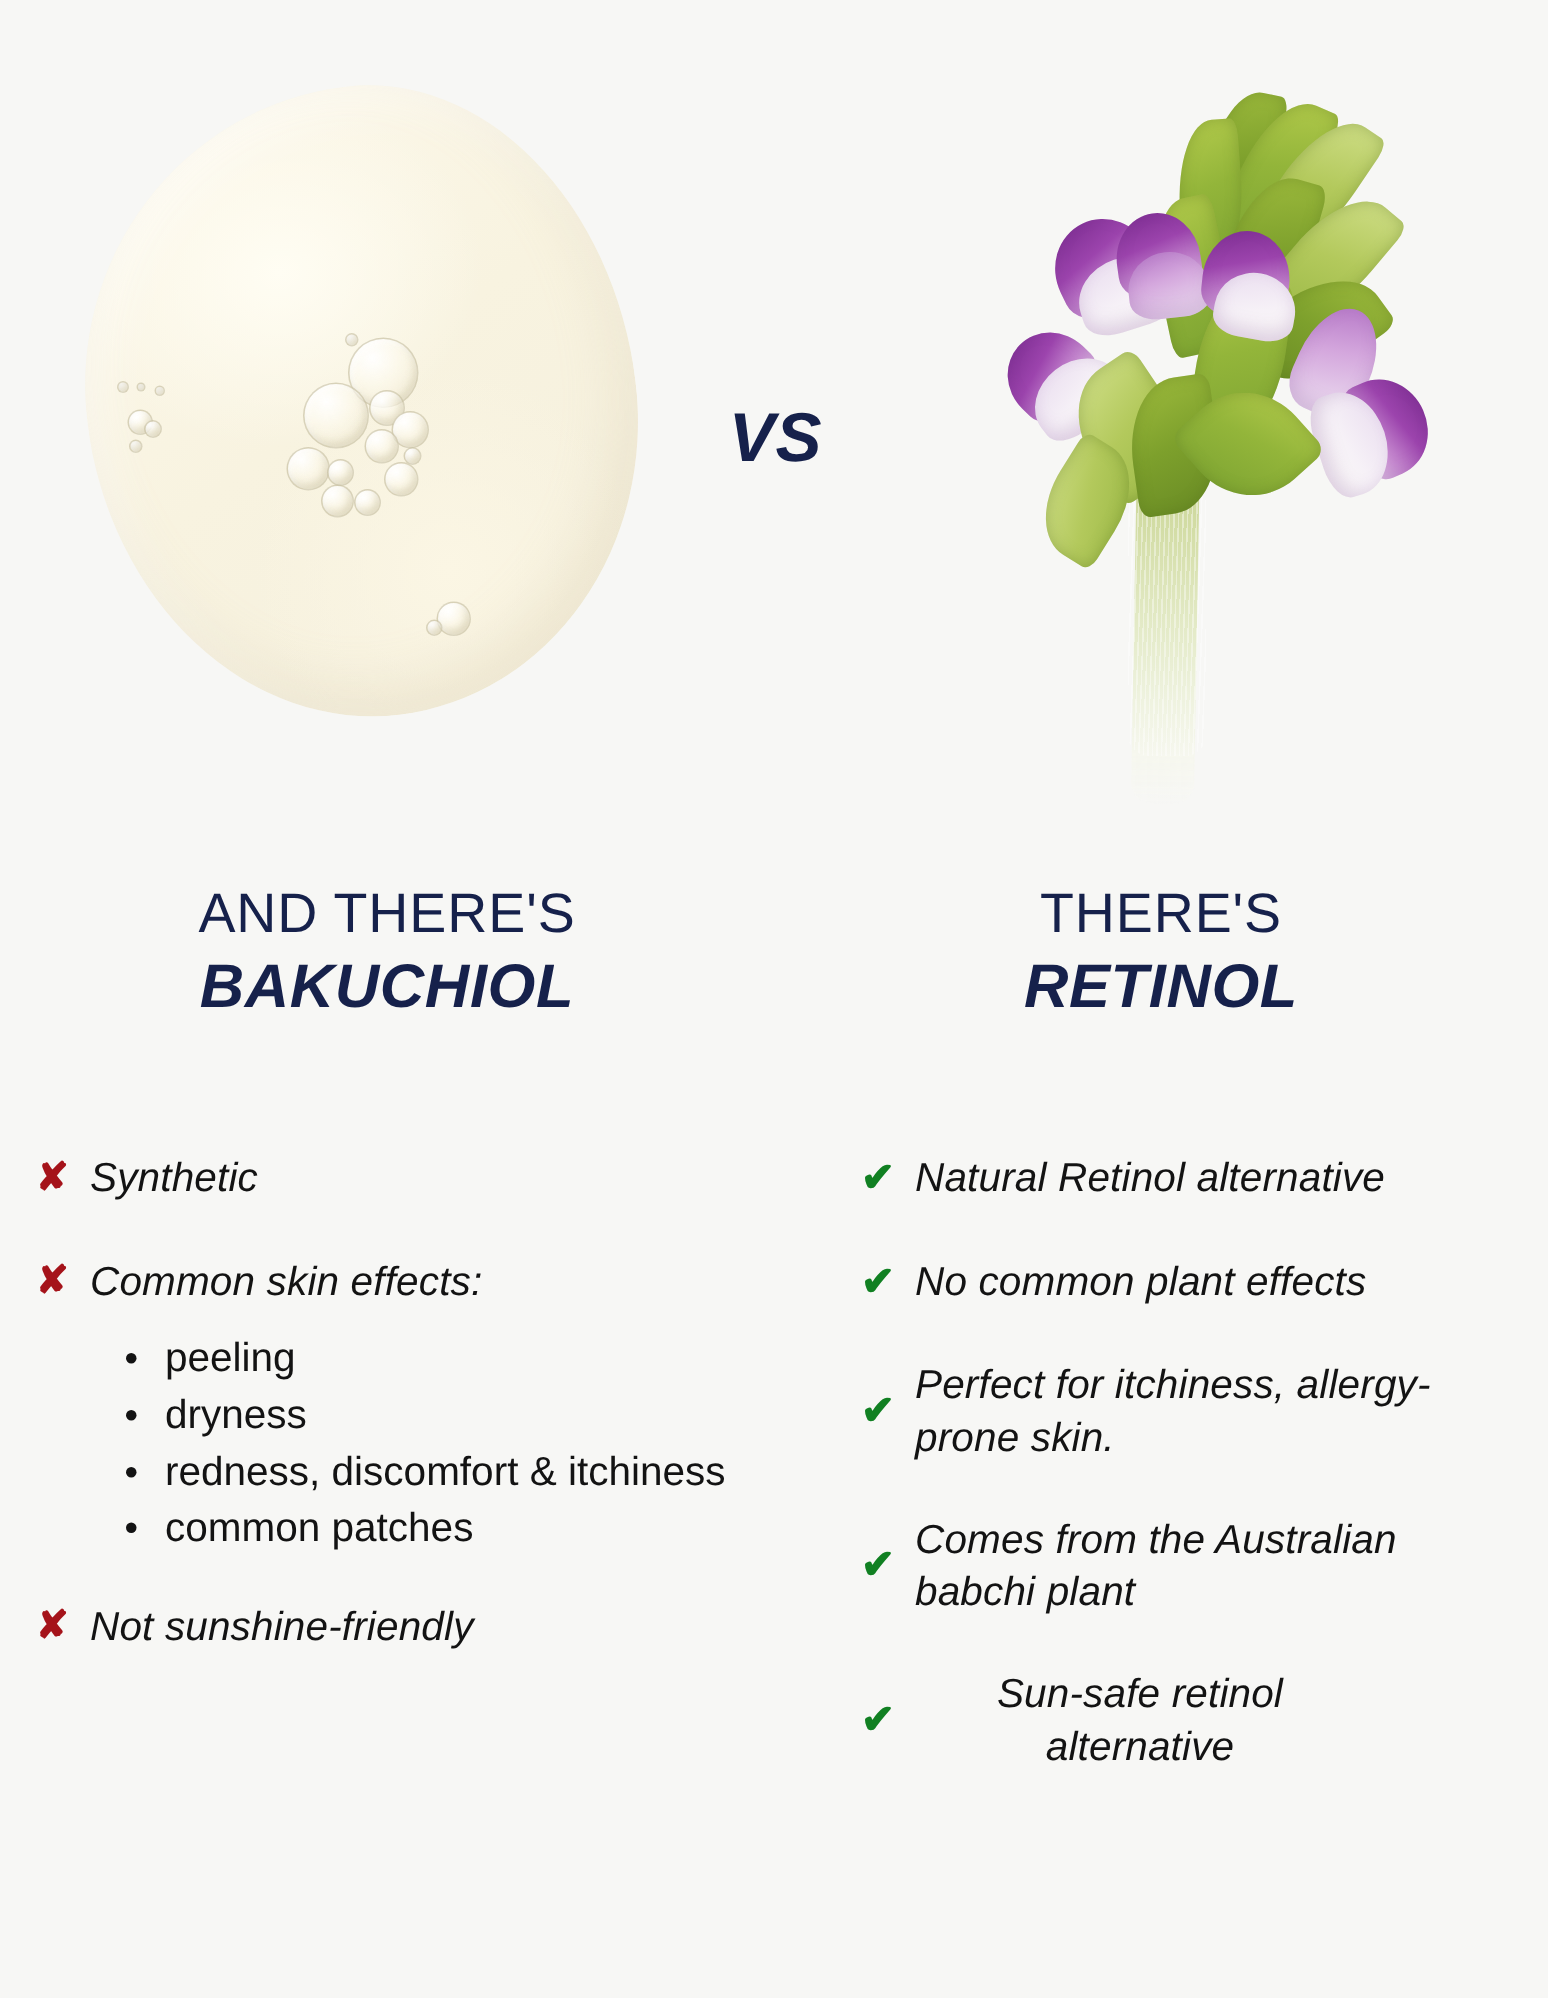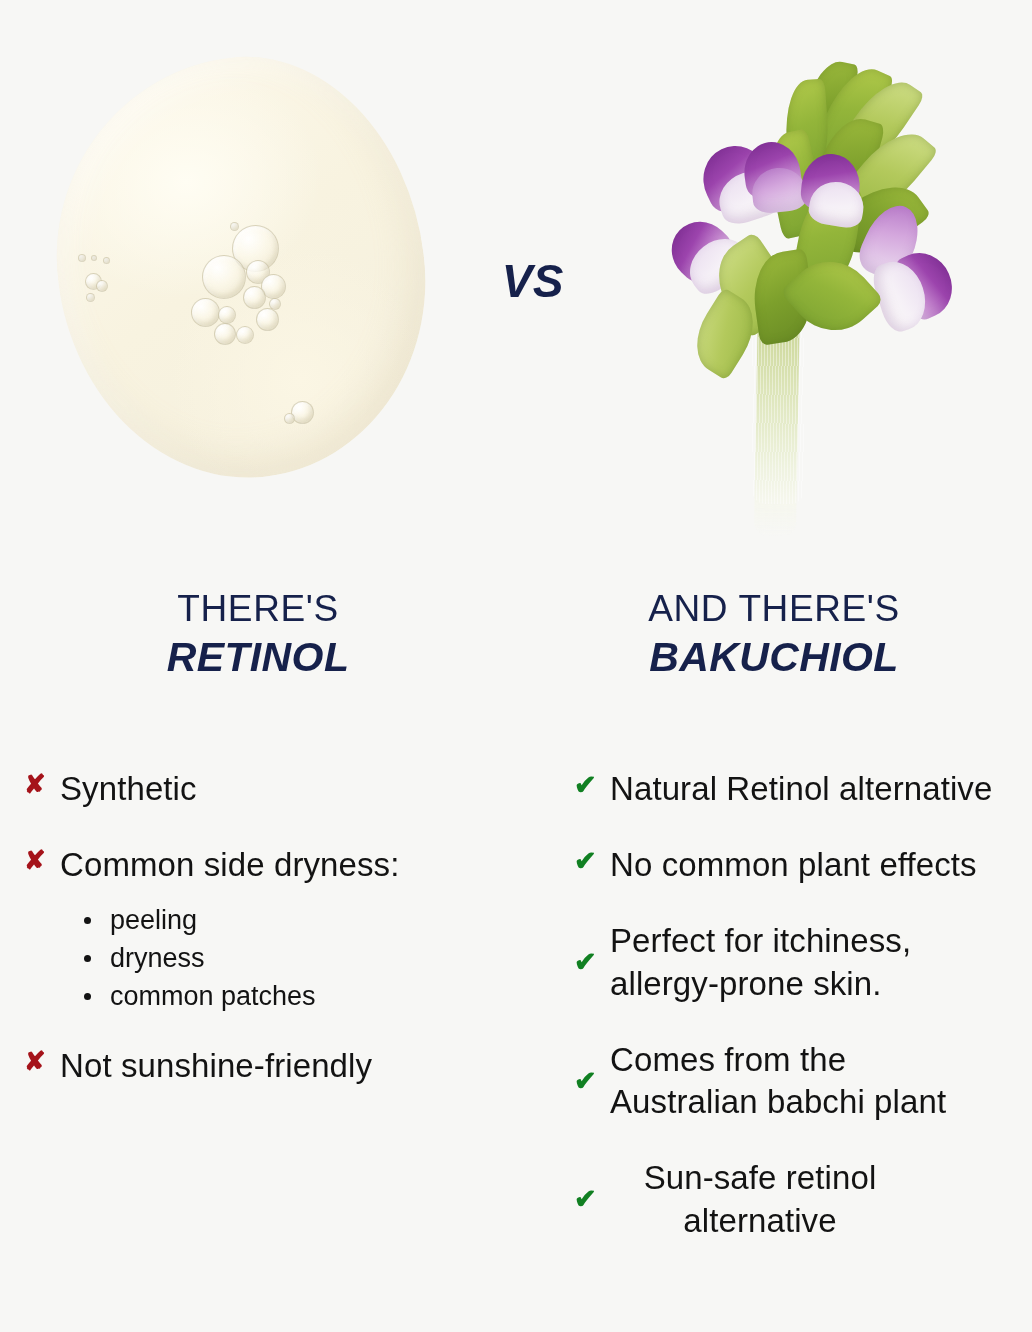--- a/index.html
+++ b/index.html
@@ -113,23 +113,23 @@
     background: linear-gradient(165deg, #b475c6 0%, #d4a7dd 42%, #f0e6f3 100%);
   }
   .petal.white {
     background: linear-gradient(165deg, #e9dcef 0%, #f6f1f7 55%, #fbfaf8 100%);
   }
 
   
   .vs {
     position: absolute;
     left: 470px;
-    top: 254px;
+    top: 264px;
     width: 94px;
-    text-align: right;
+    text-align: center;
     font-size: 46px;
     font-weight: 700;
     font-style: italic;
     letter-spacing: .5px;
     color: #16214b;
   }
 
   
   .headings {
     position: absolute;
@@ -180,24 +180,25 @@
     width: 36px;
     font-size: 26px;
     font-weight: 700;
     line-height: 1.3;
   }
   .mark.cross { color: #a5131a; }
   .mark.check { color: #118022; font-size: 27px; }
   .mark.mid { align-self: center; }
 
   .row-text {
-    font-size: 33px;
+    font-size: 27px;
     color: #131313;
     line-height: 1.28;
     letter-spacing: .1px;
+    font-style: italic;
   }
 
   .sublist {
     margin: 2px 0 30px 56px;
     list-style: none;
   }
   .sublist li {
     position: relative;
     font-size: 27px;
     color: #131313;
@@ -282,46 +283,47 @@
       <div class="leaf deep" style="left:94px;top:206px;width:58px;height:90px;transform:rotate(-8deg);"></div>
       <div class="leaf" style="left:134px;top:214px;width:76px;height:72px;transform:rotate(48deg);"></div>
       <div class="leaf pale" style="left:26px;top:262px;width:78px;height:52px;transform:rotate(-58deg);"></div>
     </div>
 
     <div class="vs">VS</div>
   </div>
 
   <div class="headings">
     <div class="head-col">
+      <div class="head-top">AND THERE'S</div>
+      <div class="head-name">BAKUCHIOL</div>
+    </div>
+    <div class="head-col">
       <div class="head-top">THERE'S</div>
       <div class="head-name">RETINOL</div>
     </div>
-    <div class="head-col">
-      <div class="head-top">AND THERE'S</div>
-      <div class="head-name">BAKUCHIOL</div>
-    </div>
   </div>
 
   <div class="columns">
 
     <div class="col col-left">
 
       <div class="row">
         <span class="mark cross">✘</span>
         <span class="row-text">Synthetic</span>
       </div>
 
       <div class="row tight">
         <span class="mark cross">✘</span>
-        <span class="row-text">Common side dryness:</span>
+        <span class="row-text">Common skin effects:</span>
       </div>
 
       <ul class="sublist">
         <li>peeling</li>
         <li>dryness</li>
+        <li>redness, discomfort &amp; itchiness</li>
         <li>common patches</li>
       </ul>
 
       <div class="row">
         <span class="mark cross">✘</span>
         <span class="row-text">Not sunshine-friendly</span>
       </div>
     </div>
 
     <div class="col col-right">

